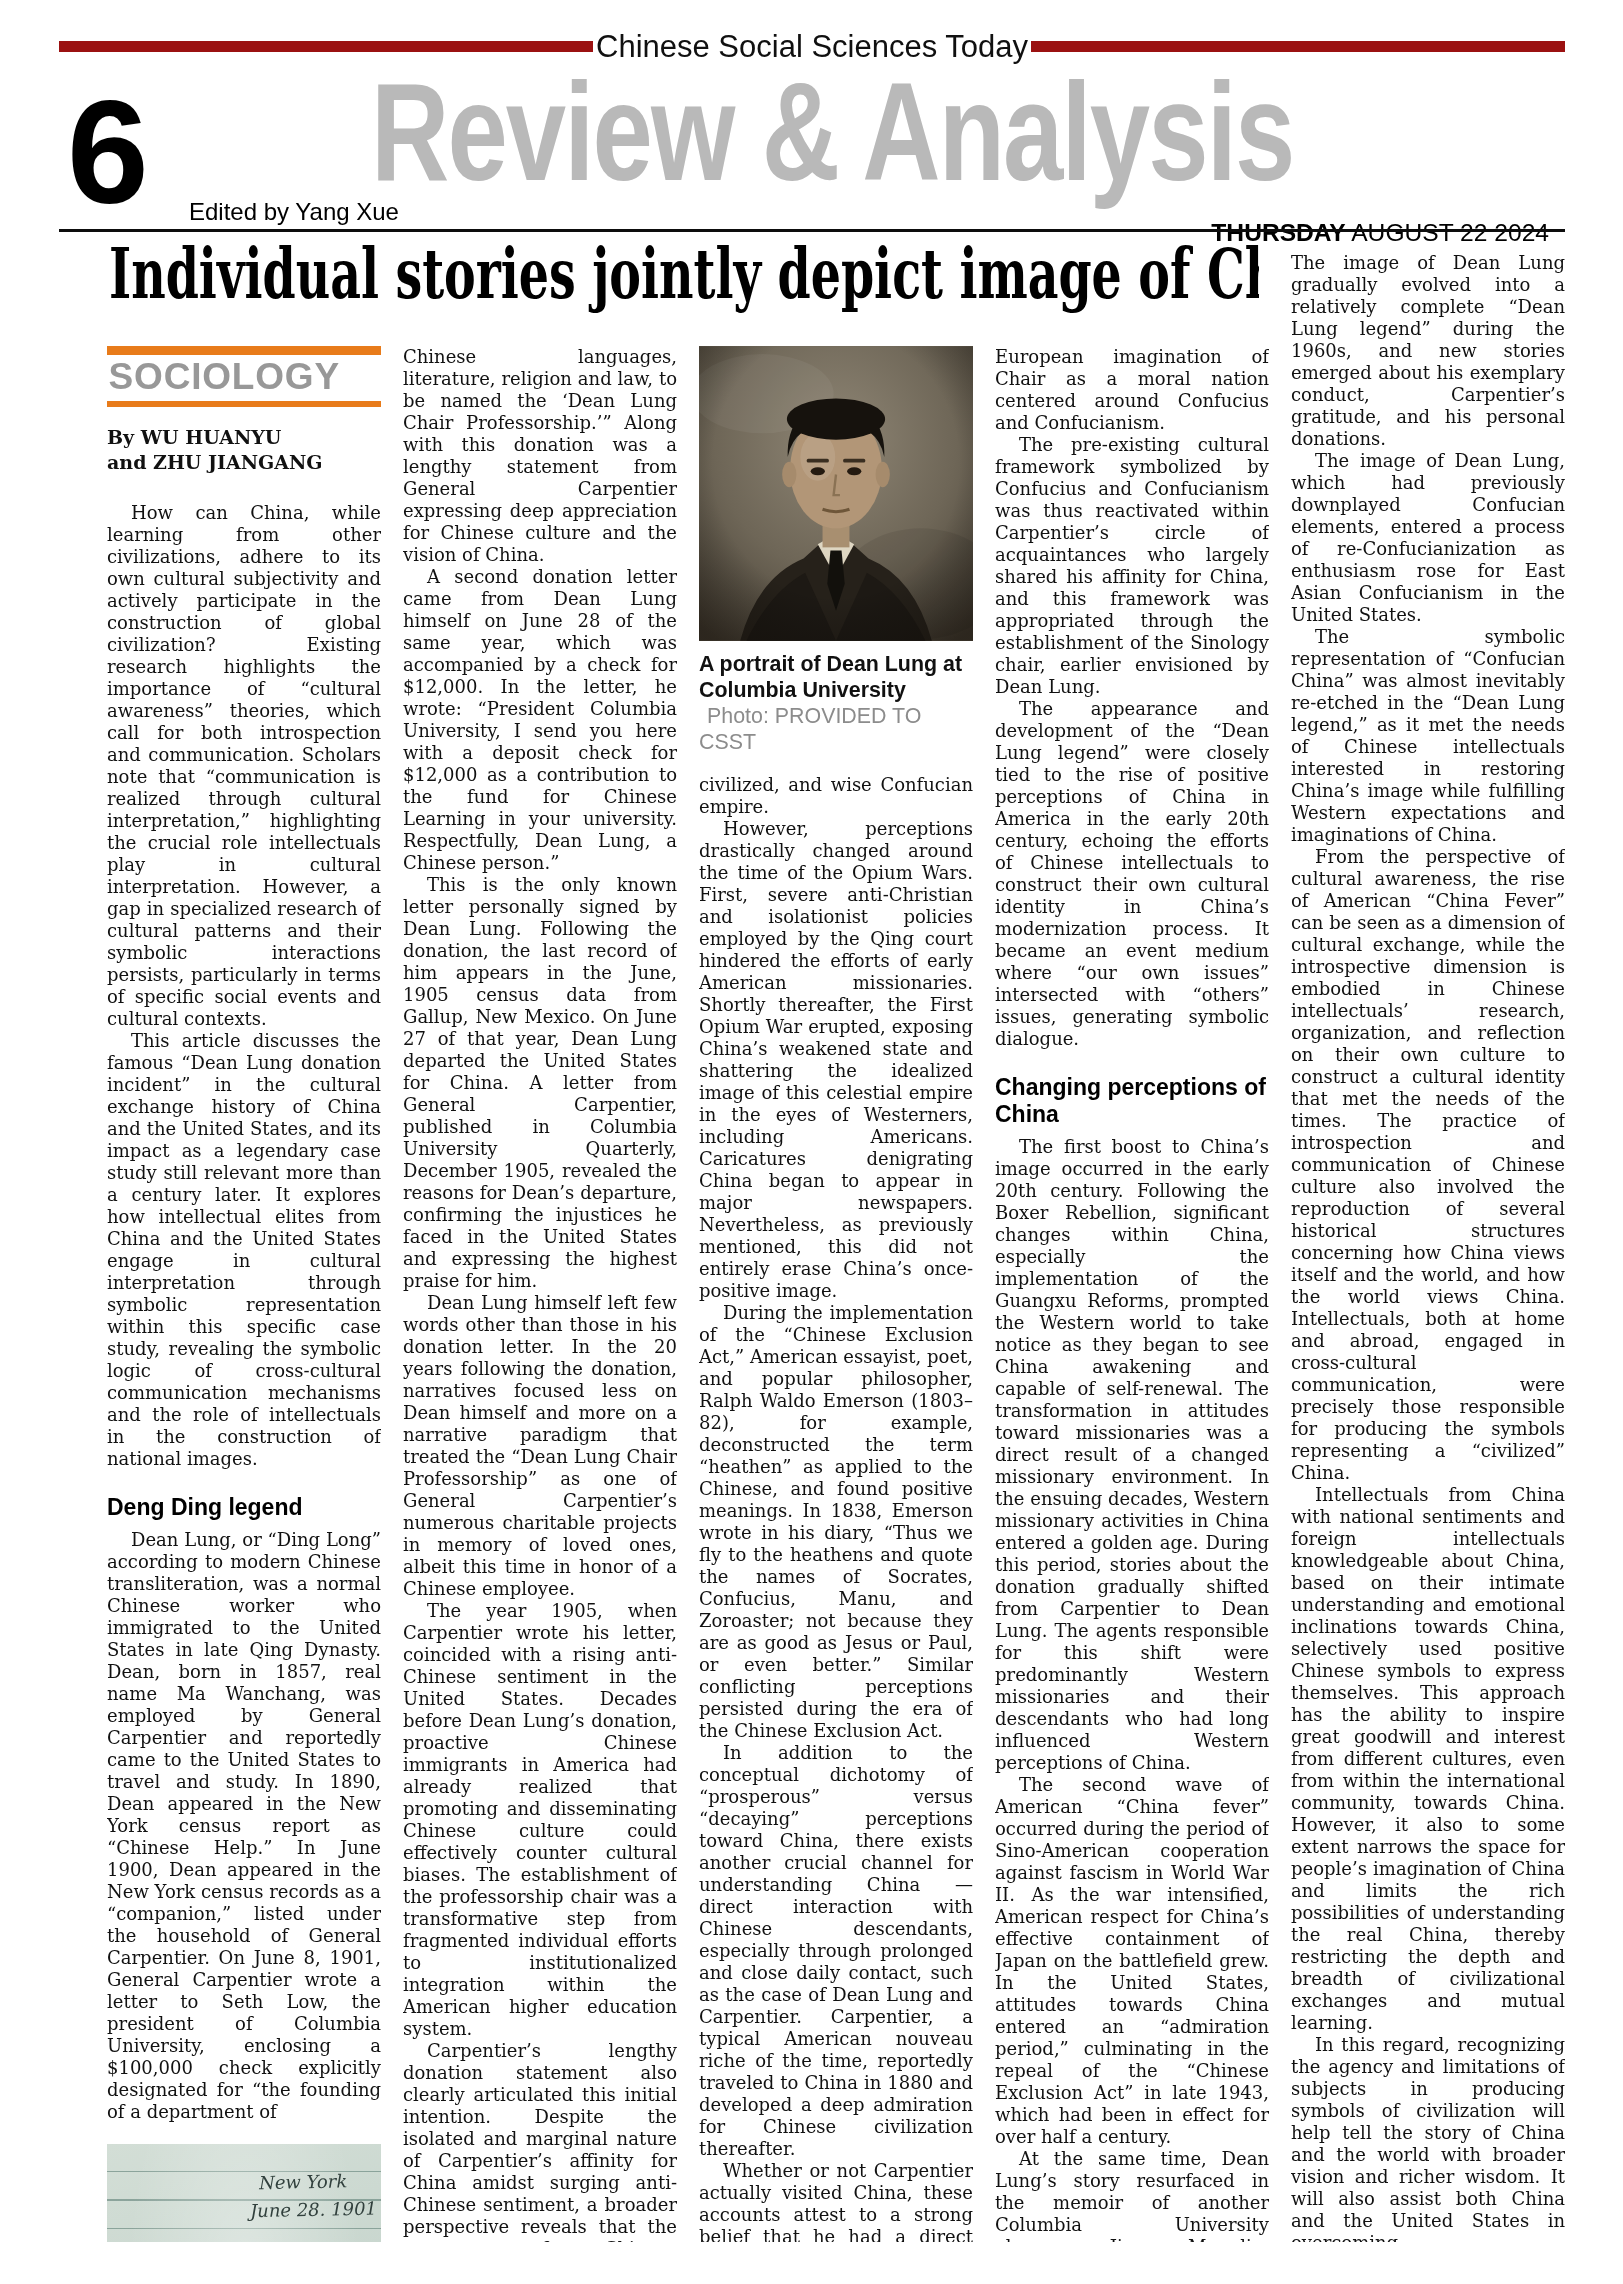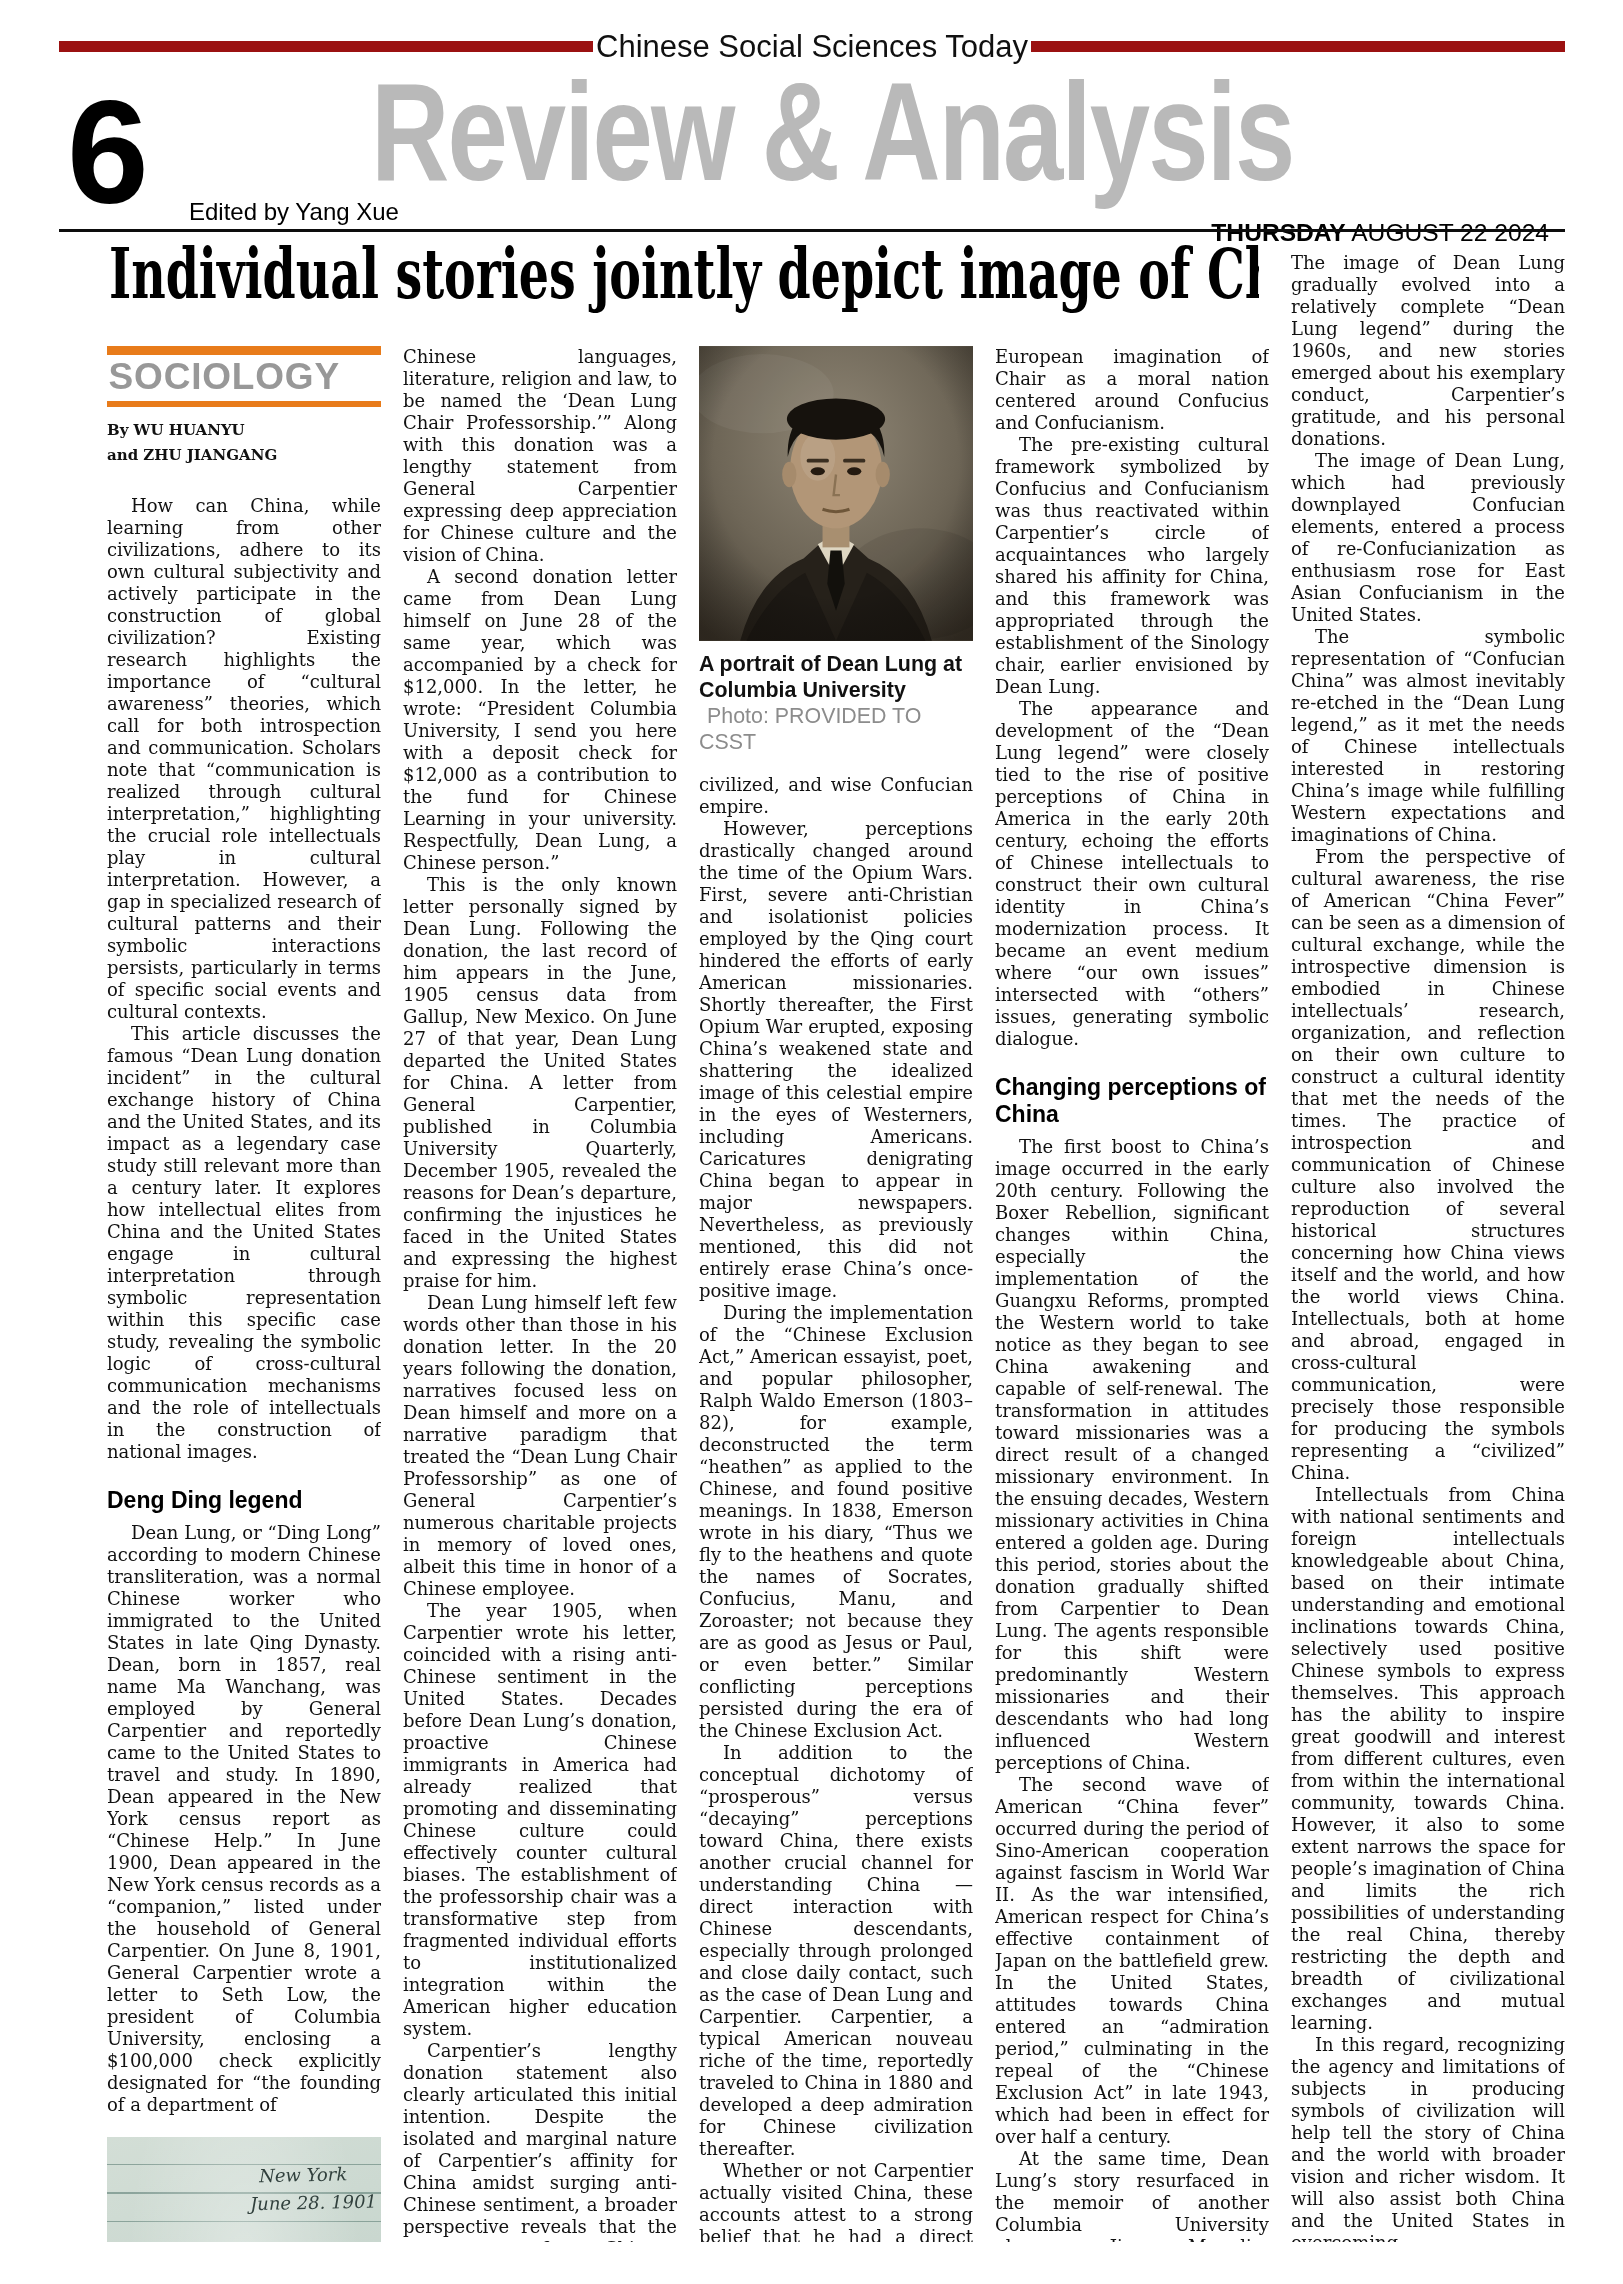--- a/index.html
+++ b/index.html
@@ -21,26 +21,26 @@
   .header-rule{position:absolute;left:59px;right:59px;top:229px;height:3.2px;background:#0d0d0d;}
   
   .headline{position:absolute;left:109px;top:235px;margin:0;width:1150px;height:89px;overflow:hidden;}
   .headline-inner{display:inline-block;font-family:"DejaVu Serif",serif;font-weight:bold;font-size:65px;
            line-height:1.15;white-space:nowrap;transform:scale(0.73,1.05);transform-origin:left top;color:#000;}
   
   .columns{position:absolute;left:107px;top:252px;width:1460px;height:1990px;display:flex;gap:22px;}
   .col{flex:0 0 274px;width:274px;overflow:hidden;}
   .top-gap{height:94px;}
   
-  .kicker{margin-bottom:11px;}
+  .kicker{margin-bottom:18px;}
   .kbar-top{height:8.7px;background:#e87b1a;}
   .kbar-bot{height:5.5px;background:#e87b1a;}
   .kicker-text{font-family:"Liberation Sans",sans-serif;font-weight:bold;font-size:37px;
            color:#989898;letter-spacing:0.8px;padding:1.6px 0 3.2px 1.6px;}
-  .byline{font-weight:bold;font-size:15px;line-height:25px;margin-bottom:27px;}
+  .byline{font-weight:bold;font-size:19px;line-height:25px;margin-bottom:27px;}
   
   .flow .para{margin:0;font-size:18px;line-height:22px;text-align:justify;text-indent:24px;}
   .flow .para.cont{text-indent:0;}
   .flow .sec-head{font-family:"Liberation Sans",sans-serif;font-weight:bold;font-size:23px;
            margin:24px 0 8px 0;color:#000;}
   
   figure{margin:0;}
   .portrait-fig{margin-bottom:19px;}
   .portrait-box{width:274px;height:295px;background:#6e6657;}
   .caption{margin-top:9.5px;font-family:"Liberation Sans",sans-serif;font-size:21.4px;line-height:26px;text-align:left;}

